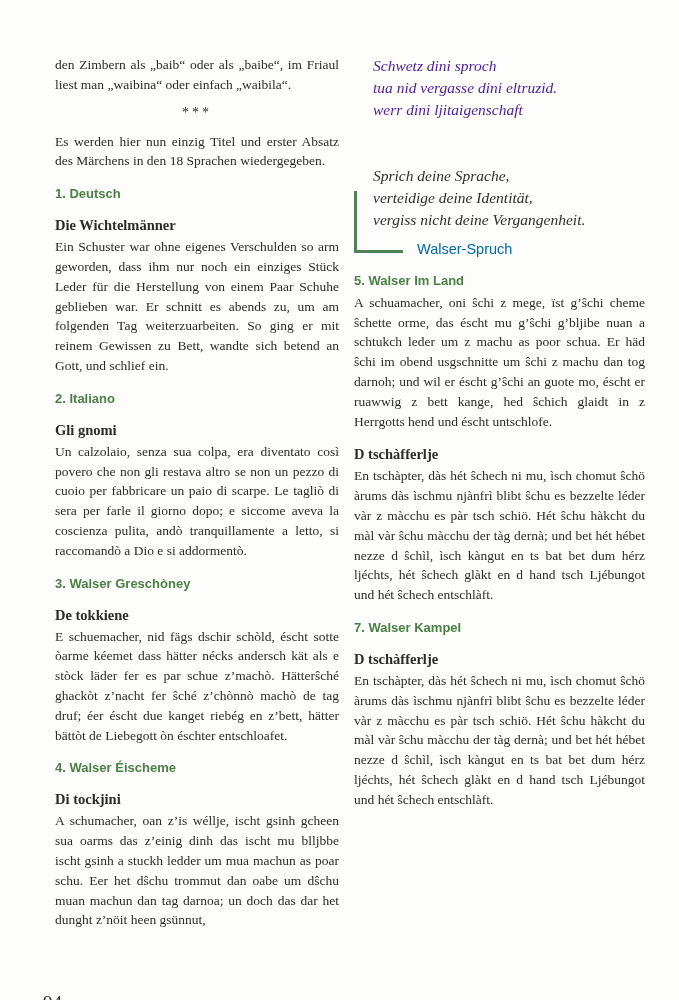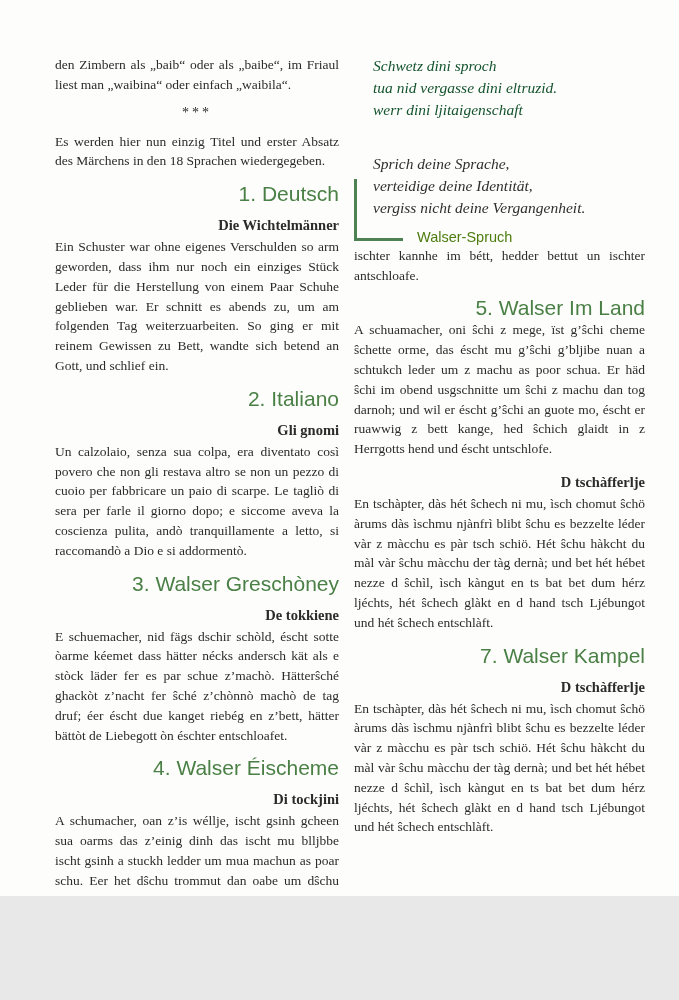--- a/index.html
+++ b/index.html
@@ -1,42 +1,42 @@
 <!DOCTYPE html>
 <html><head>
 <meta charset="utf-8">
 <style>
   html,body{margin:0;padding:0;background:#e8e8e8;}
   .page{
-    width:679px;height:896px;background:#fdfdfb;position:relative;overflow:hidden;
+    width:679px;height:1000px;background:#fdfdfb;position:relative;overflow:hidden;
     font-family:"Liberation Serif","DejaVu Serif",serif;color:#2b2b2b;
     margin:0 auto;box-sizing:border-box;
   }
   .columns{display:flex;gap:15px;padding:55px 34px 0 55px;}
   .col{flex:0 0 284px;width:284px;}
   .colR{flex:0 0 291px;width:291px;}
   p.body{font-size:13.5px;line-height:19.8px;text-align:justify;margin:0;}
   .it{}
   .separator{text-align:center;font-size:14px;letter-spacing:3px;margin:10px 0 11px;color:#2b2b2b;}
   .sec{margin-top:13px;}
   .sec-heading{
-    font-family:"Liberation Sans",sans-serif;font-weight:normal;font-size:21px;
-    color:#4a8045;margin:0 0 2px 0;line-height:20px;text-align:right;
+    font-family:"Liberation Sans",sans-serif;font-weight:bold;font-size:13px;
+    color:#4a8045;margin:0 0 2px 0;line-height:20px;
   }
-  .sec-title{font-weight:bold;text-align:right;font-size:14.5px;line-height:20px;margin:11px 0 2px 0;}
+  .sec-title{font-weight:bold;text-align:left;font-size:14.5px;line-height:20px;margin:11px 0 2px 0;}
   .quote-block{position:relative;padding-left:19px;}
-  .q-dialect{color:#14532d;font-style:italic;font-size:15.5px;line-height:21.8px;}
-  .q-german-wrap{position:relative;margin-top:33px;}
+  .q-dialect{color:#4c1d95;font-style:italic;font-size:15.5px;line-height:21.8px;}
+  .q-german-wrap{position:relative;margin-top:45px;}
   .q-german{font-style:italic;font-size:15.5px;line-height:21.8px;color:#2e2e2e;}
   .bracket{
     position:absolute;left:-19px;top:26px;bottom:5px;width:46px;
     border-left:3px solid #4e8253;border-bottom:3px solid #4e8253;
   }
   .q-attrib{
-    font-family:"Liberation Sans",sans-serif;font-size:14.5px;color:#4d7c0f;
+    font-family:"Liberation Sans",sans-serif;font-size:14.5px;color:#0369a1;
     margin-top:9px;padding-left:44px;line-height:18px;
   }
   .cont{margin-top:27px;}
   .page-number{
     position:absolute;left:43px;top:992px;font-size:19px;color:#333;
     font-family:"Liberation Serif","DejaVu Serif",serif;
   }
 </style>
 </head>
 <body>
@@ -85,21 +85,20 @@
           <div class="bracket"></div>
           <div class="q-german">
             <div>Sprich deine Sprache,</div>
             <div>verteidige deine Identität,</div>
             <div>vergiss nicht deine Vergangenheit.</div>
           </div>
           <div class="q-attrib">Walser-Spruch</div>
         </div>
       </div>
 
-      <p class="body it cont">ischter kannhe im bétt, hedder bettut un ischter antschloafe.</p>
 
       <div class="sec">
         <h3 class="sec-heading">5. Walser Im Land</h3>
         <p class="body it">A schuamacher, oni ŝchi z mege, ïst g’ŝchi cheme ŝchette orme, das éscht mu g’ŝchi g’bljibe nuan a schtukch leder um z machu as poor schua. Er häd ŝchi im obend usgschnitte um ŝchi z machu dan tog darnoh; und wil er éscht g’ŝchi an guote mo, éscht er ruawwig z bett kange, hed ŝchich glaidt in z Herrgotts hend und éscht untschlofe.</p>
       </div>
 
       <div class="sec">
         <div class="sec-title">D tschàfferlje</div>
         <p class="body it">En tschàpter, dàs hét ŝchech ni mu, ìsch chomut ŝchö àrums dàs ìschmu njànfrì blibt ŝchu es bezzelte léder vàr z màcchu es pàr tsch schiö. Hét ŝchu hàkcht du màl vàr ŝchu màcchu der tàg dernà; und bet hét hébet nezze d ŝchìl, ìsch kàngut en ts bat bet dum hérz ljéchts, hét ŝchech glàkt en d hand tsch Ljébungot und hét ŝchech entschlàft.</p>
       </div>

